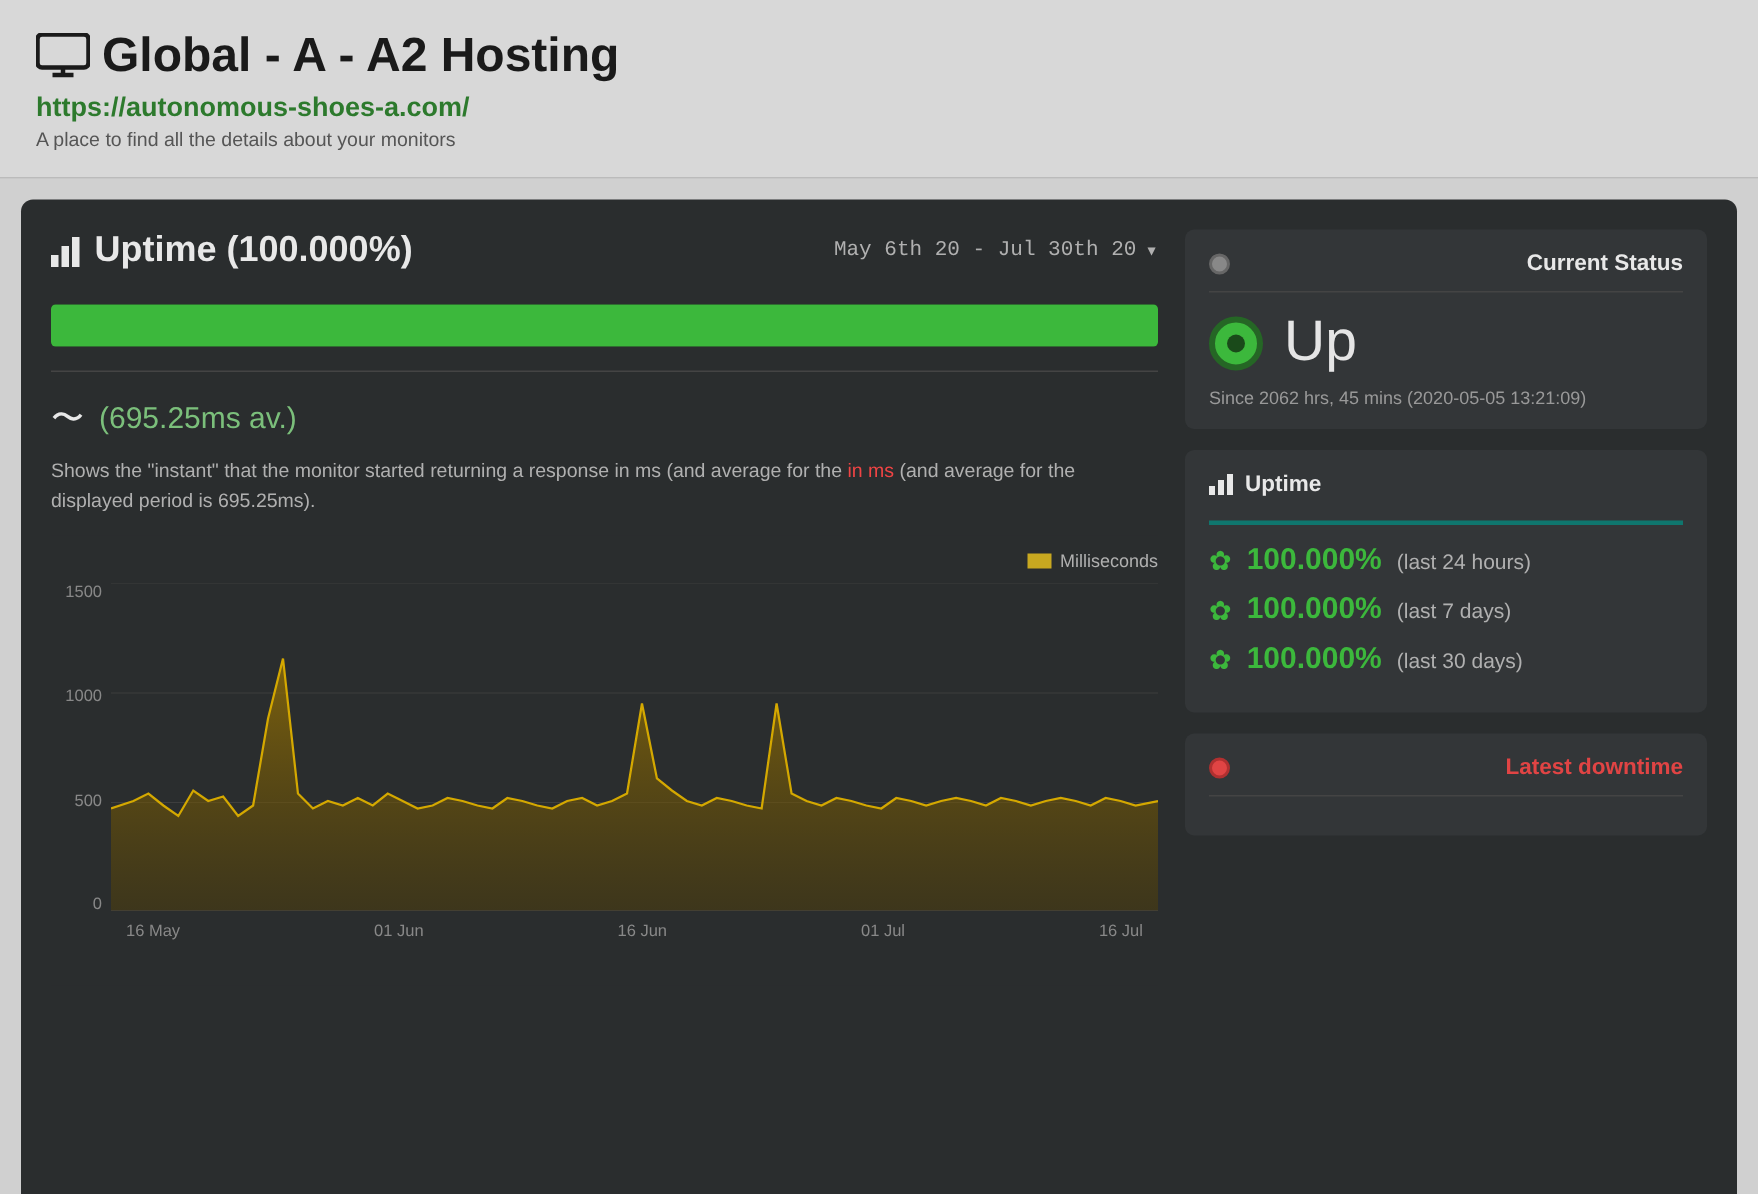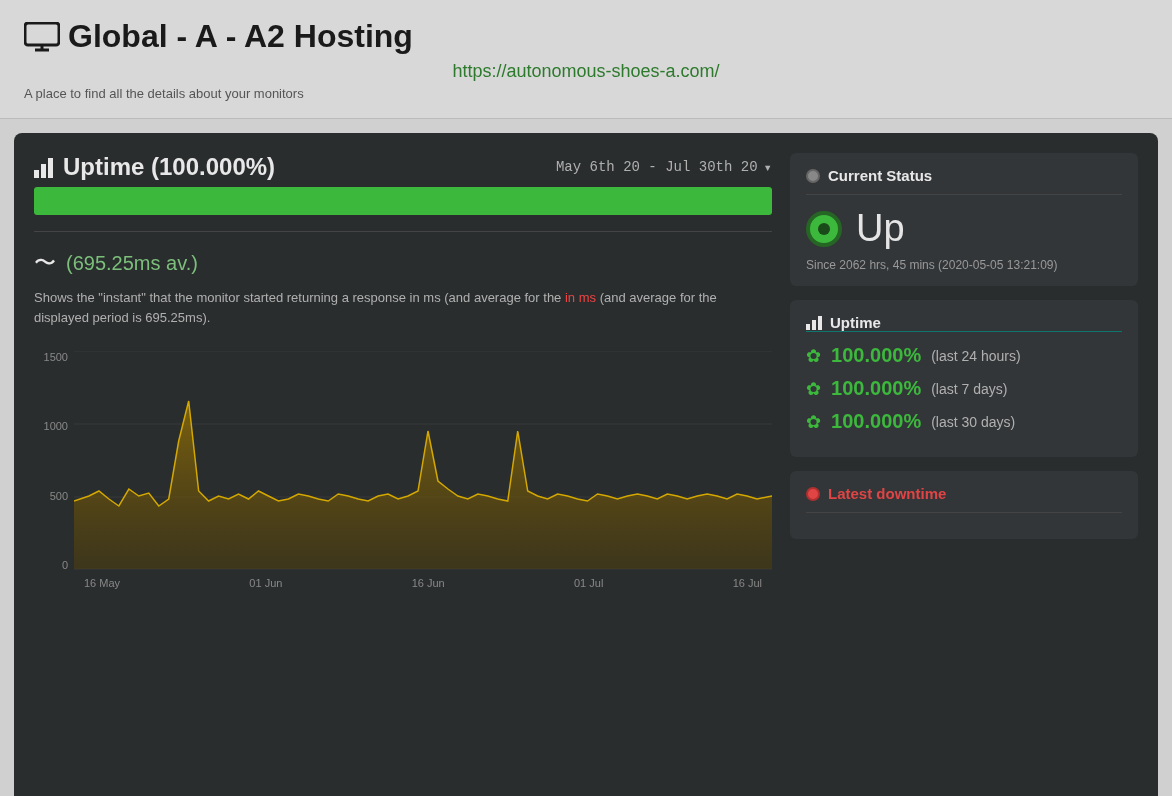--- a/index.html
+++ b/index.html
@@ -25,25 +25,24 @@
 
     .header-title h1 {
       font-size: 32px;
       font-weight: bold;
       color: #1a1a1a;
     }
 
     .header-url {
       color: #2d7a2d;
       font-size: 18px;
-      font-weight: normal;
+      font-weight: bold;
       text-decoration: none;
       display: block;
       margin-bottom: 2px;
-      text-align: center;
     }
 
     .header-subtitle {
       color: #555;
       font-size: 13px;
     }
 
     .main-container {
       background: #2a2d2e;
       margin: 14px;
@@ -63,21 +62,21 @@
       display: flex;
       flex-direction: column;
       gap: 14px;
     }
 
     
     .uptime-header {
       display: flex;
       align-items: center;
       justify-content: space-between;
-      margin-bottom: 6px;
+      margin-bottom: 22px;
     }
 
     .uptime-title {
       display: flex;
       align-items: center;
       gap: 10px;
       color: #e8e8e8;
       font-size: 24px;
       font-weight: bold;
     }
@@ -229,20 +228,21 @@
     .card-title {
       display: flex;
       align-items: center;
       gap: 8px;
       color: #e8e8e8;
       font-size: 15px;
       font-weight: bold;
       margin-bottom: 12px;
       padding-bottom: 10px;
       border-bottom: 1px solid #444;
+      justify-content: space-between;
     }
 
     .status-dot {
       width: 14px;
       height: 14px;
       border-radius: 50%;
       background: #888;
       border: 2px solid #666;
     }
 
@@ -289,22 +289,22 @@
 
     
     .uptime-card-title {
       display: flex;
       align-items: flex-start;
       gap: 8px;
       color: #e8e8e8;
       font-size: 15px;
       font-weight: bold;
       margin-bottom: 12px;
-      padding-bottom: 0;
-      border-bottom: 1px solid #0f766e;
+      padding-bottom: 16px;
+      border-bottom: 3px solid #0f766e;
     }
 
     .uptime-row {
       display: flex;
       align-items: center;
       gap: 10px;
       margin-bottom: 10px;
     }
 
     .uptime-pct {
@@ -382,20 +382,24 @@
       <span class="response-avg">(695.25ms av.)</span>
     </div>
 
     <p class="response-desc">
       <span>Shows the "instant" that the monitor started returning a response in ms (and average for the</span>
       <span class="highlight"> in ms</span>
       <span> (and average for the displayed period is 695.25ms).</span>
     </p>
 
     <div class="chart-container">
+      <div class="chart-legend">
+        <span class="legend-dot"></span>
+        <span>Milliseconds</span>
+      </div>
       <div class="chart-area">
 
         <div class="y-axis">
           <span class="y-label">0</span>
           <span class="y-label">500</span>
           <span class="y-label">1000</span>
           <span class="y-label">1500</span>
         </div>
 
         <svg width="100%" height="220" viewBox="0 0 700 220" preserveAspectRatio="none" style="display:block;">

